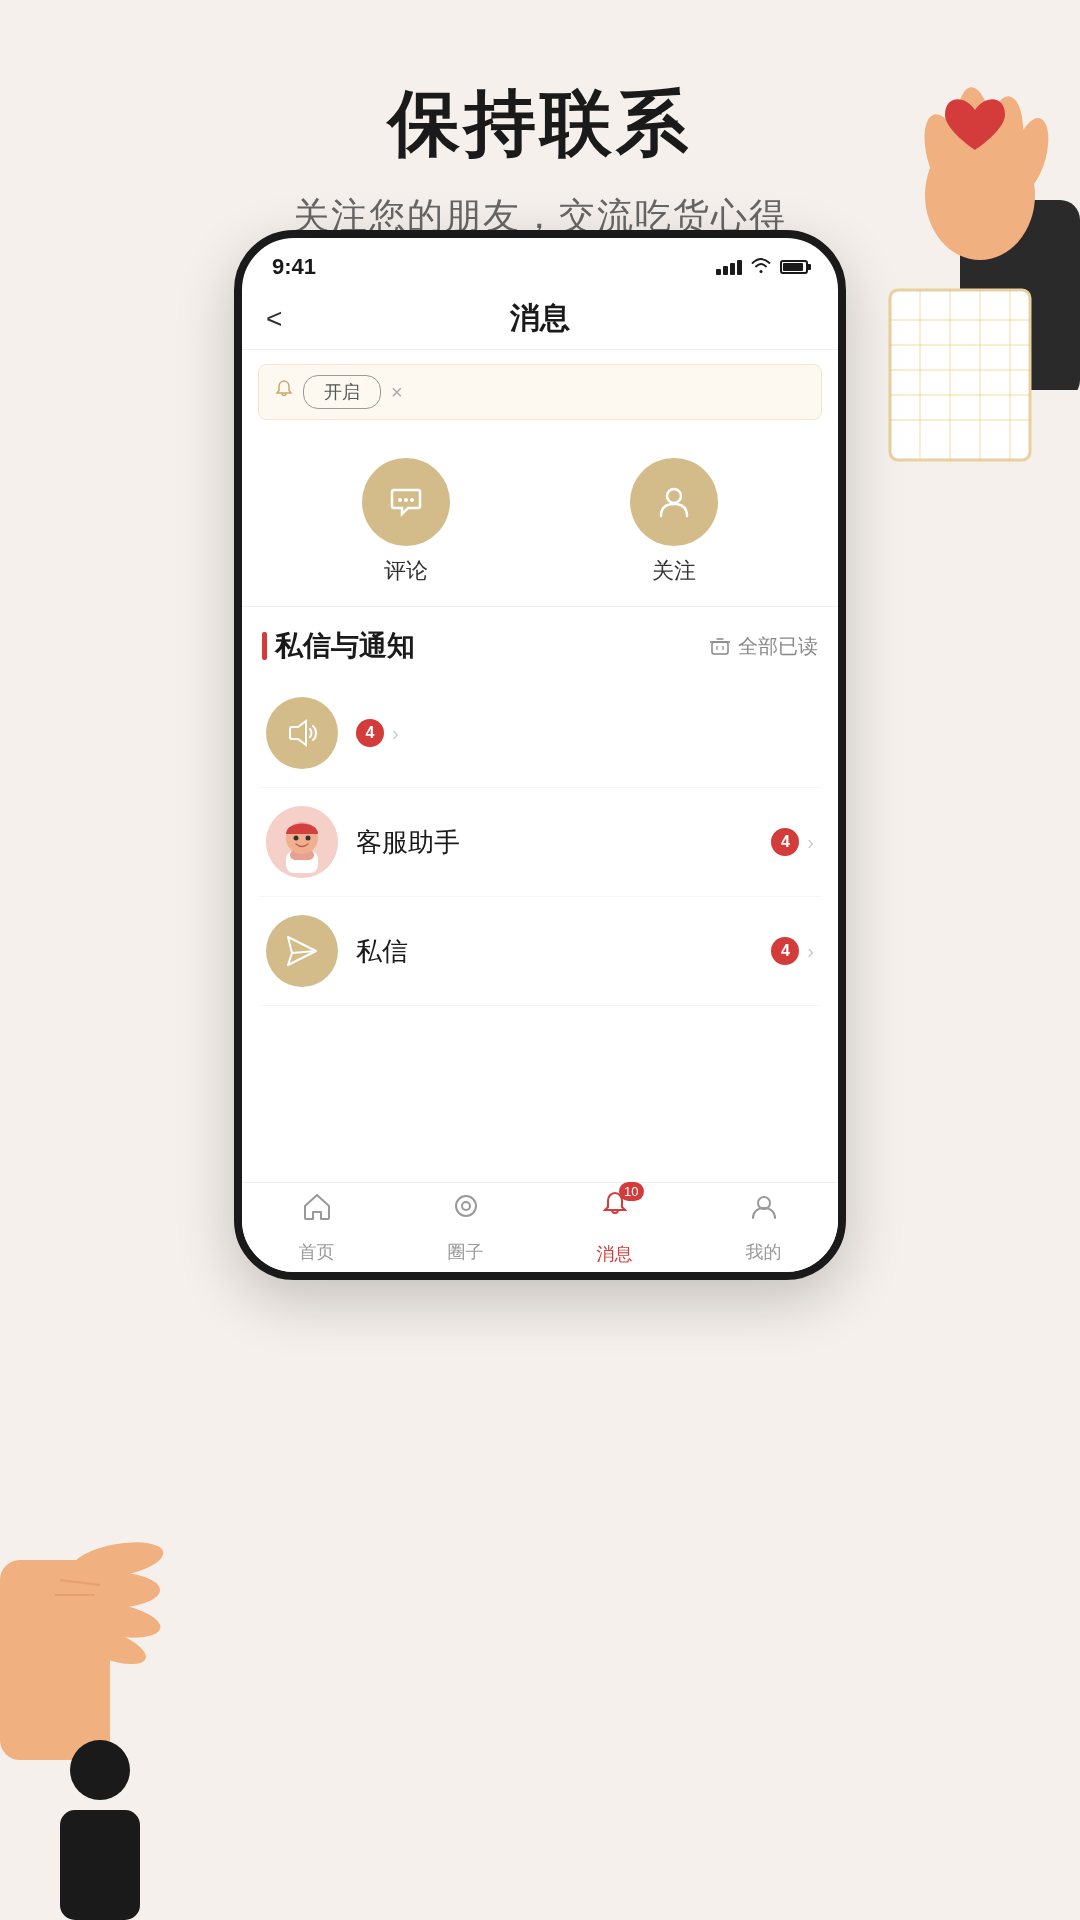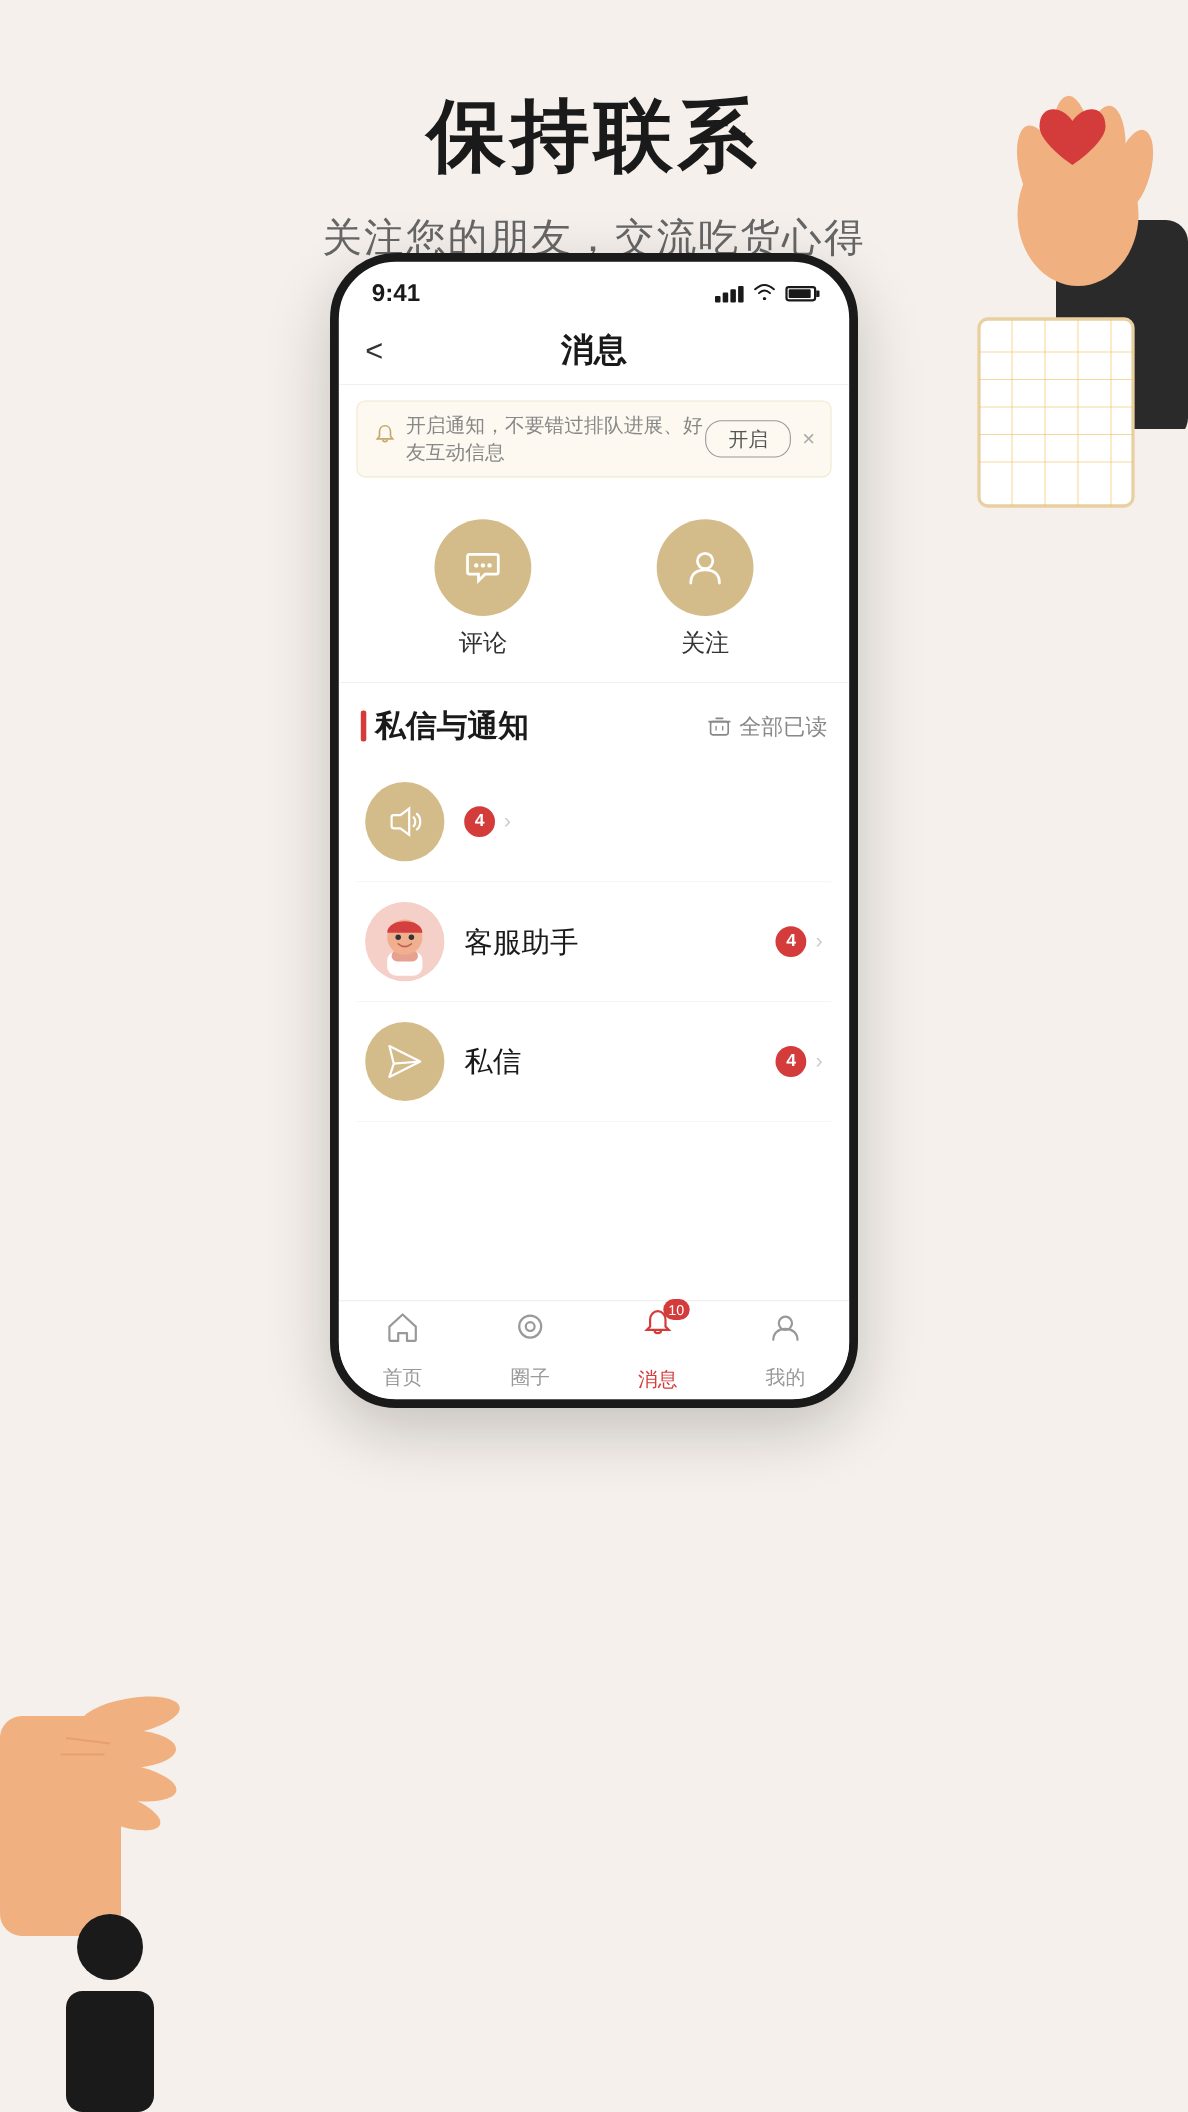--- a/index.html
+++ b/index.html
@@ -31,21 +31,21 @@
       margin-top: 20px;
       letter-spacing: 2px;
     }
 
     
     .phone-wrap {
       position: absolute;
       top: 230px;
       left: 50%;
       transform: translateX(-50%);
-      width: 480px;
+      width: 612px;
       height: 1050px;
       z-index: 3;
     }
     .phone-frame {
       width: 100%;
       height: 100%;
       background: #fff;
       border-radius: 60px;
       border: 8px solid #1a1a1a;
       overflow: hidden;
@@ -421,21 +421,20 @@
       <span class="nav-spacer"></span>
     </div>
 
     <div class="notif-banner">
       <span class="notif-bell">
         <svg width="22" height="22" viewBox="0 0 22 22">
           <path d="M11 2C8 2 6 4.5 6 7.5v4L4 14h14l-2-2.5v-4C16 4.5 14 2 11 2z" fill="none" stroke="#c8a86a" stroke-width="1.5"></path>
           <path d="M9 14.5c0 1.1.9 2 2 2s2-.9 2-2" fill="none" stroke="#c8a86a" stroke-width="1.5"></path>
         </svg>
       </span>
-      <span class="notif-text">开启通知，不要错过排队进展、好友互动信息</span>
       <span class="notif-enable-btn">开启</span>
       <span class="notif-close">×</span>
     </div>
 
     <div class="quick-actions">
 
 
       <div class="quick-action-item">
         <div class="action-circle">
           <svg width="40" height="40" viewBox="0 0 40 40">

